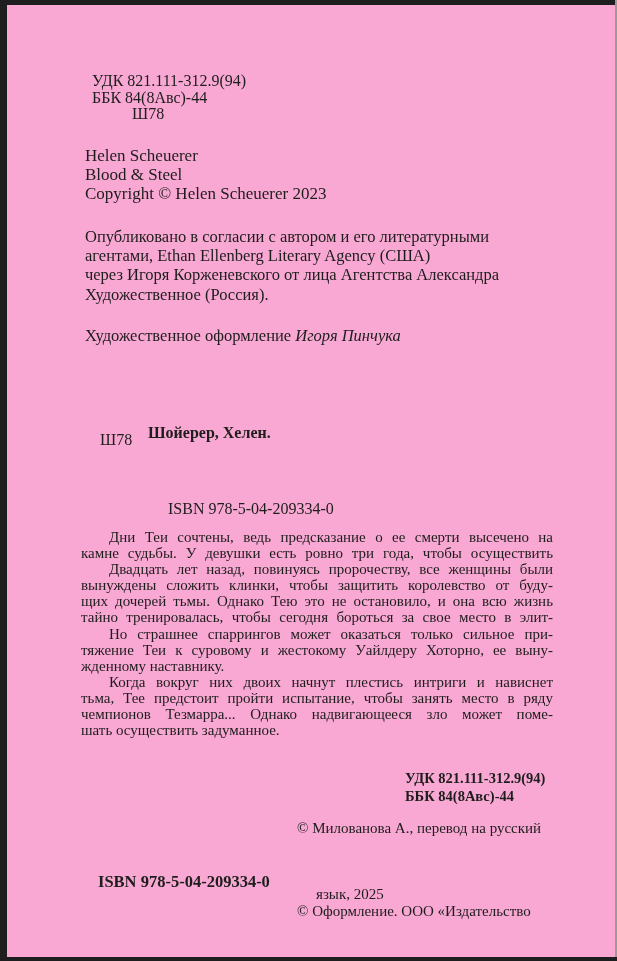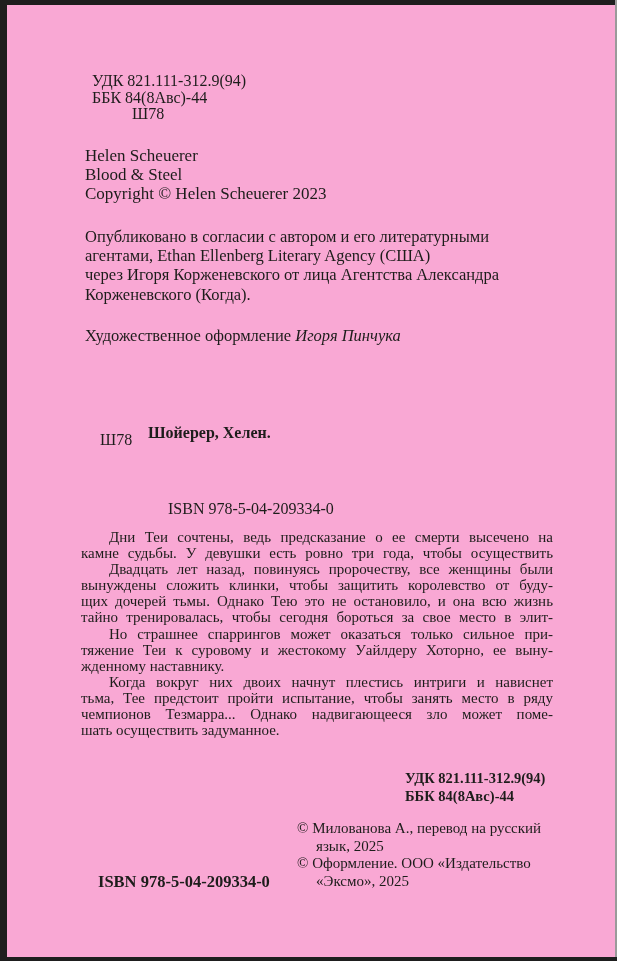--- a/index.html
+++ b/index.html
@@ -39,21 +39,21 @@
   .annotation .line { min-height:16.1px; }
   .j     { text-align: justify; text-align-last: justify; }
   .ind   { padding-left: 28px; }
 
   .catalog-entry .j { text-align: justify; text-align-last: justify; }
   .catalog-entry .ind-c { padding-left: 24px; }
 
   .udc-bottom { left:405px; top:770px; font-size:14.5px; font-weight:bold; line-height:17.5px; white-space:nowrap; }
 
   .copyright-block { left:297px; top:820px; font-size:15px; font-weight:normal; line-height:17.5px; white-space:nowrap; }
-  .copyright-block .hang { padding-left:19px; }
+  .copyright-block .hang { padding-left:19px;margin-top:48px; }
 
   .isbn-bottom { left:98px; top:872px; font-size:16.5px; font-weight:bold; white-space:nowrap; }
 </style>
 </head>
 <body>
 
 <div class="page">
 
   <div class="frame-top"></div>
   <div class="frame-left"></div>
@@ -69,21 +69,21 @@
   <div class="abs center-block title-block">
     <div>Helen Scheuerer</div>
     <div>Blood &amp; Steel</div>
     <div>Copyright © Helen Scheuerer 2023</div>
   </div>
 
   <div class="abs center-block agency-block">
     <div>Опубликовано в согласии с автором и его литературными</div>
     <div>агентами, Ethan Ellenberg Literary Agency (США)</div>
     <div>через Игоря Корженевского от лица Агентства Александра</div>
-    <div>Корженевского (Когда).</div>
+    <div>Художественное (Россия).</div>
   </div>
 
   <div class="abs center-block design-line">
     <span>Художественное оформление </span><span class="credit-name">Игоря Пинчука</span>
   </div>
 
   <div class="abs catalog-author">Шойерер, Хелен.</div>
   <div class="abs catalog-code">Ш78</div>
 
   <div class="abs isbn-top">ISBN 978-5-04-209334-0</div>

